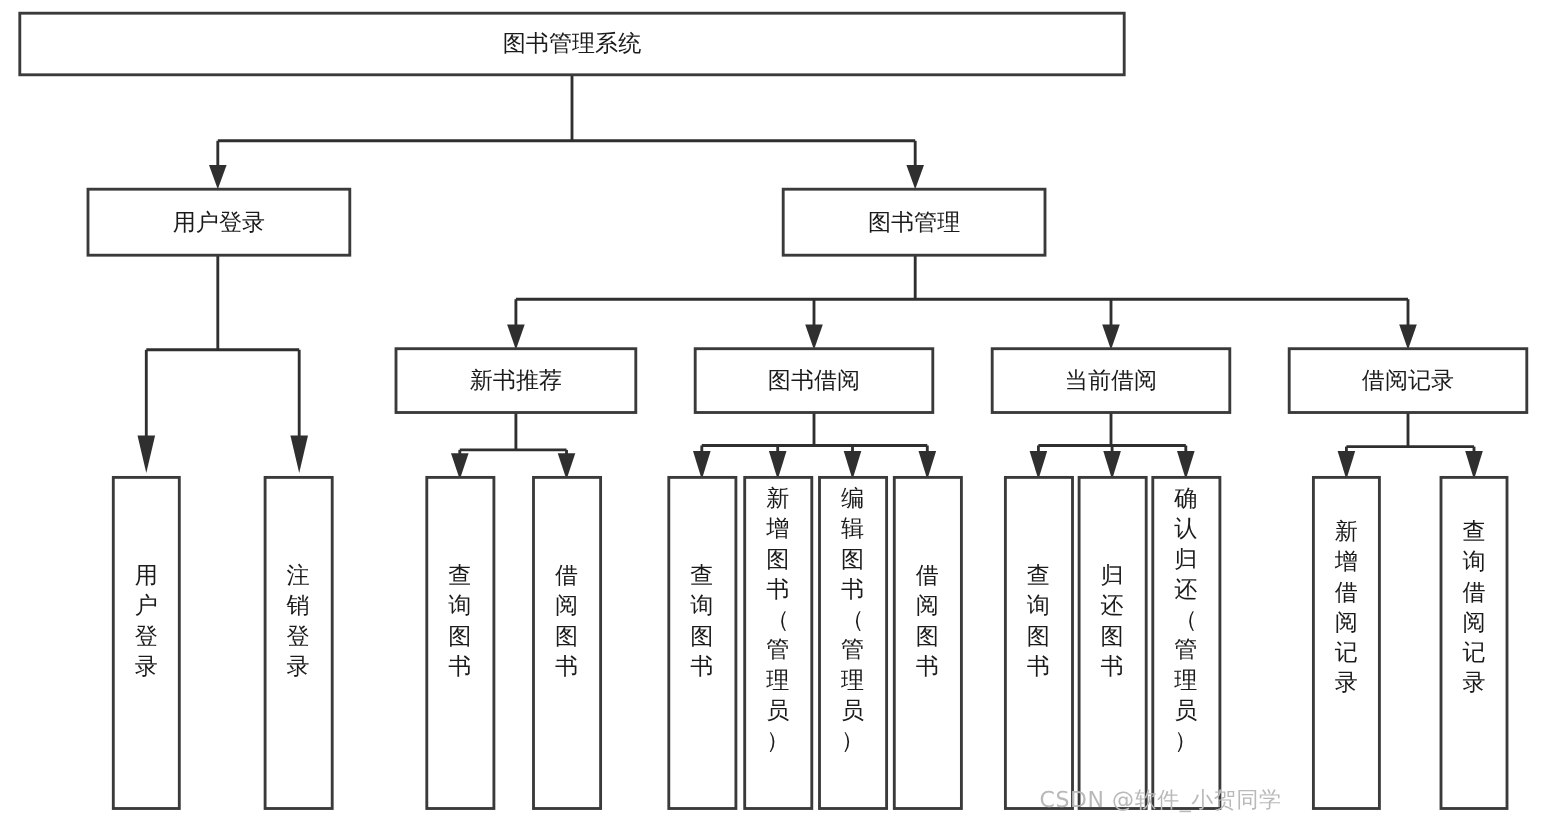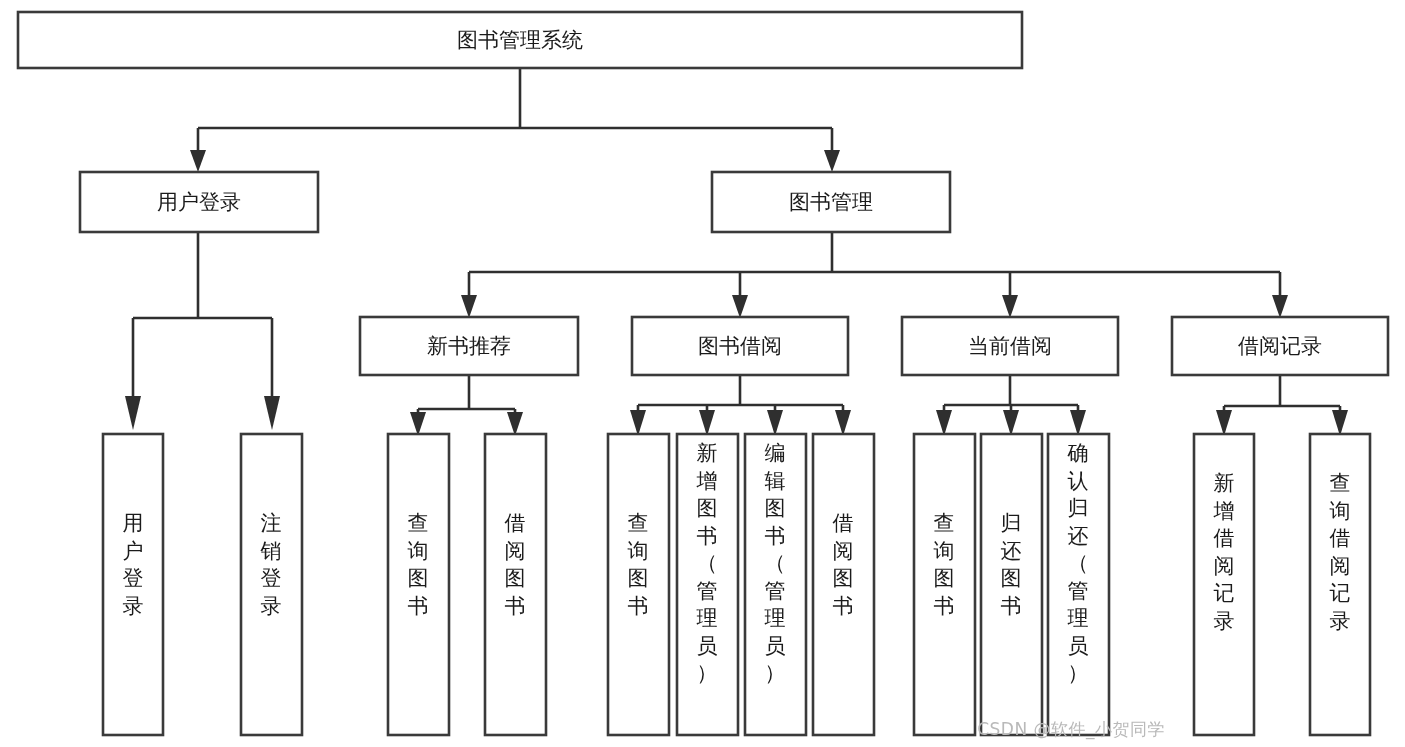--- a/index.html
+++ b/index.html
@@ -51,21 +51,21 @@
   }
   .arrow-head {
     fill: #2f2f2f;
     stroke: none;
   }
   .watermark {
     position: absolute;
     right: 8px;
     bottom: 6px;
     font-family: "DejaVu Sans", "Liberation Sans", sans-serif;
-    font-size: 17px;
+    font-size: 20px;
     color: #b9b9b9;
     white-space: nowrap;
     letter-spacing: 0.5px;
   }
 </style>
 </head>
 <body>
 
 <div id="diagram-root">
   <svg class="flow" viewBox="0 0 1405 747" xmlns="http://www.w3.org/2000/svg">

